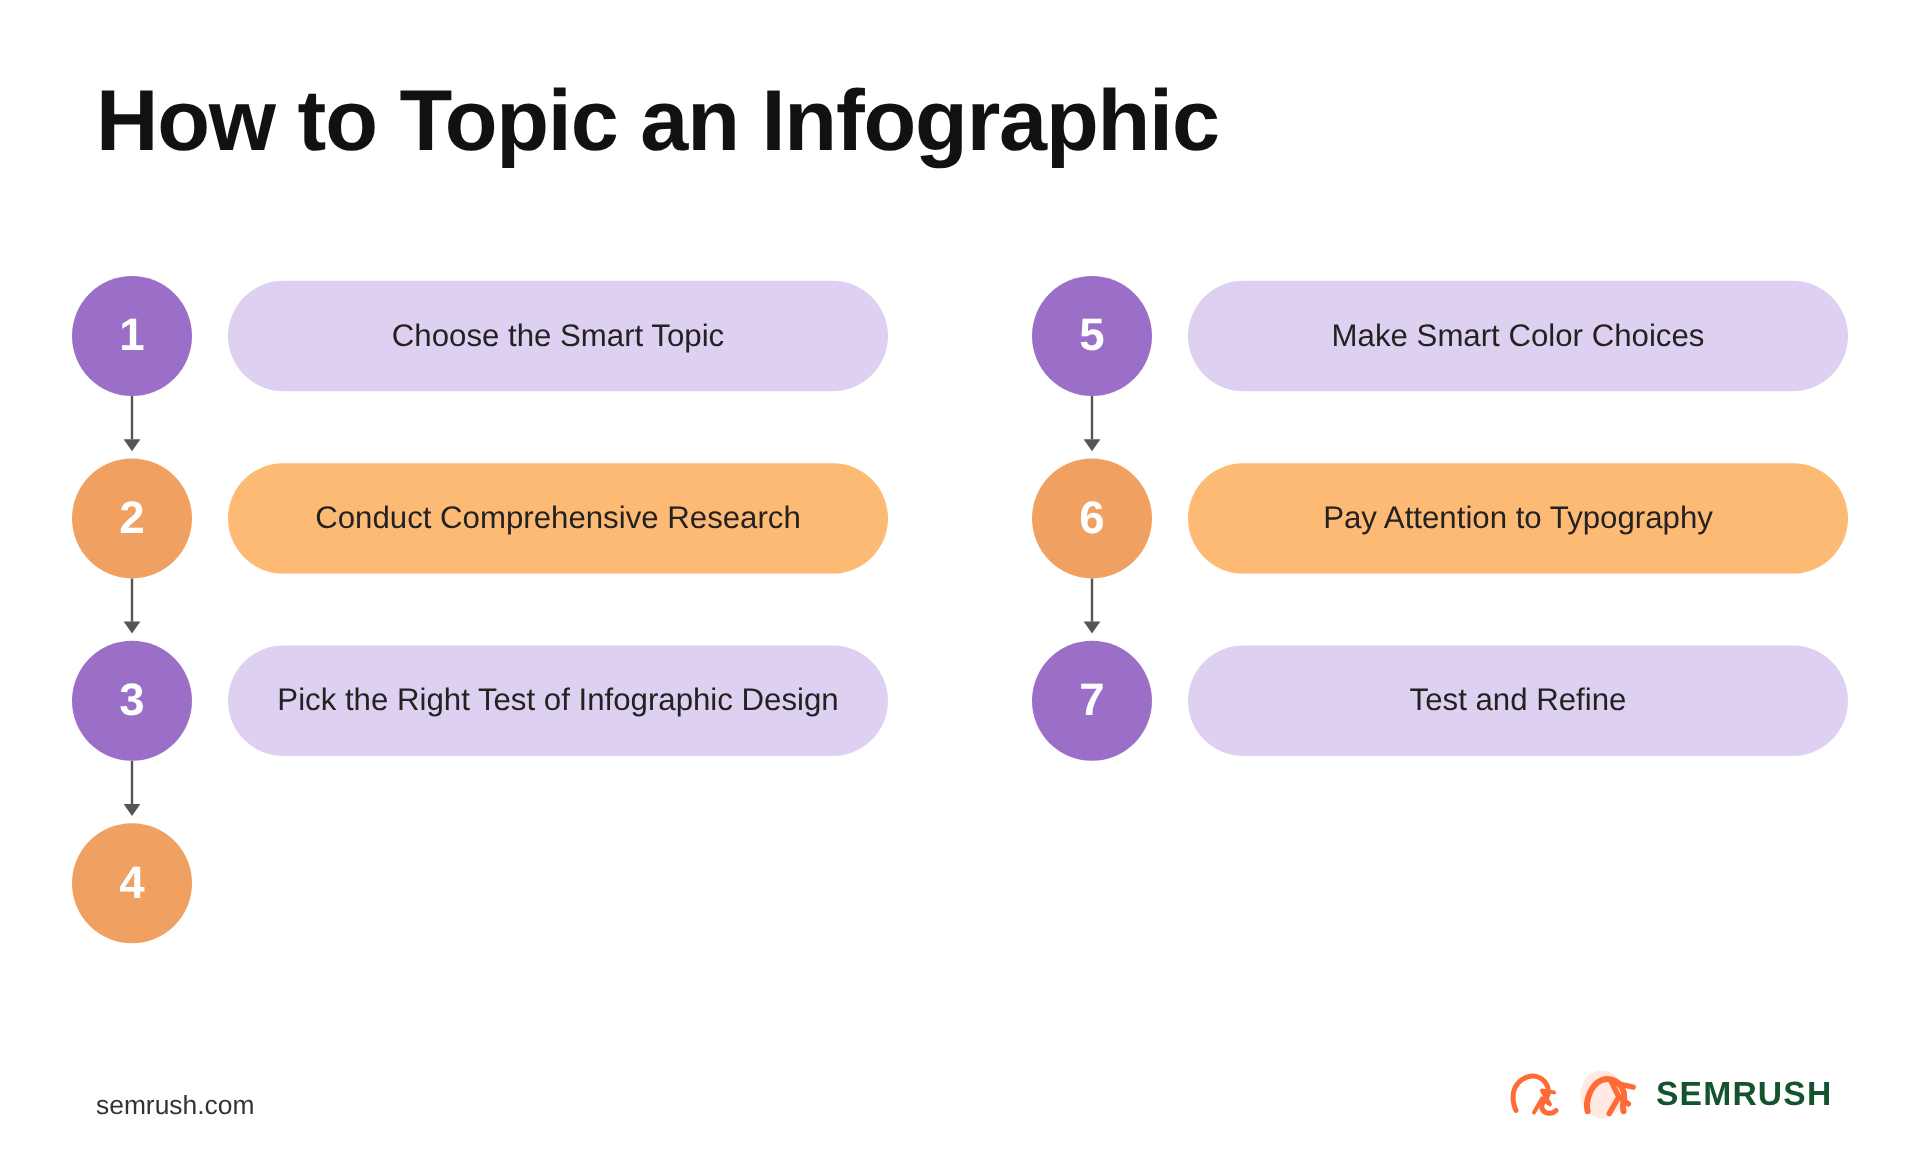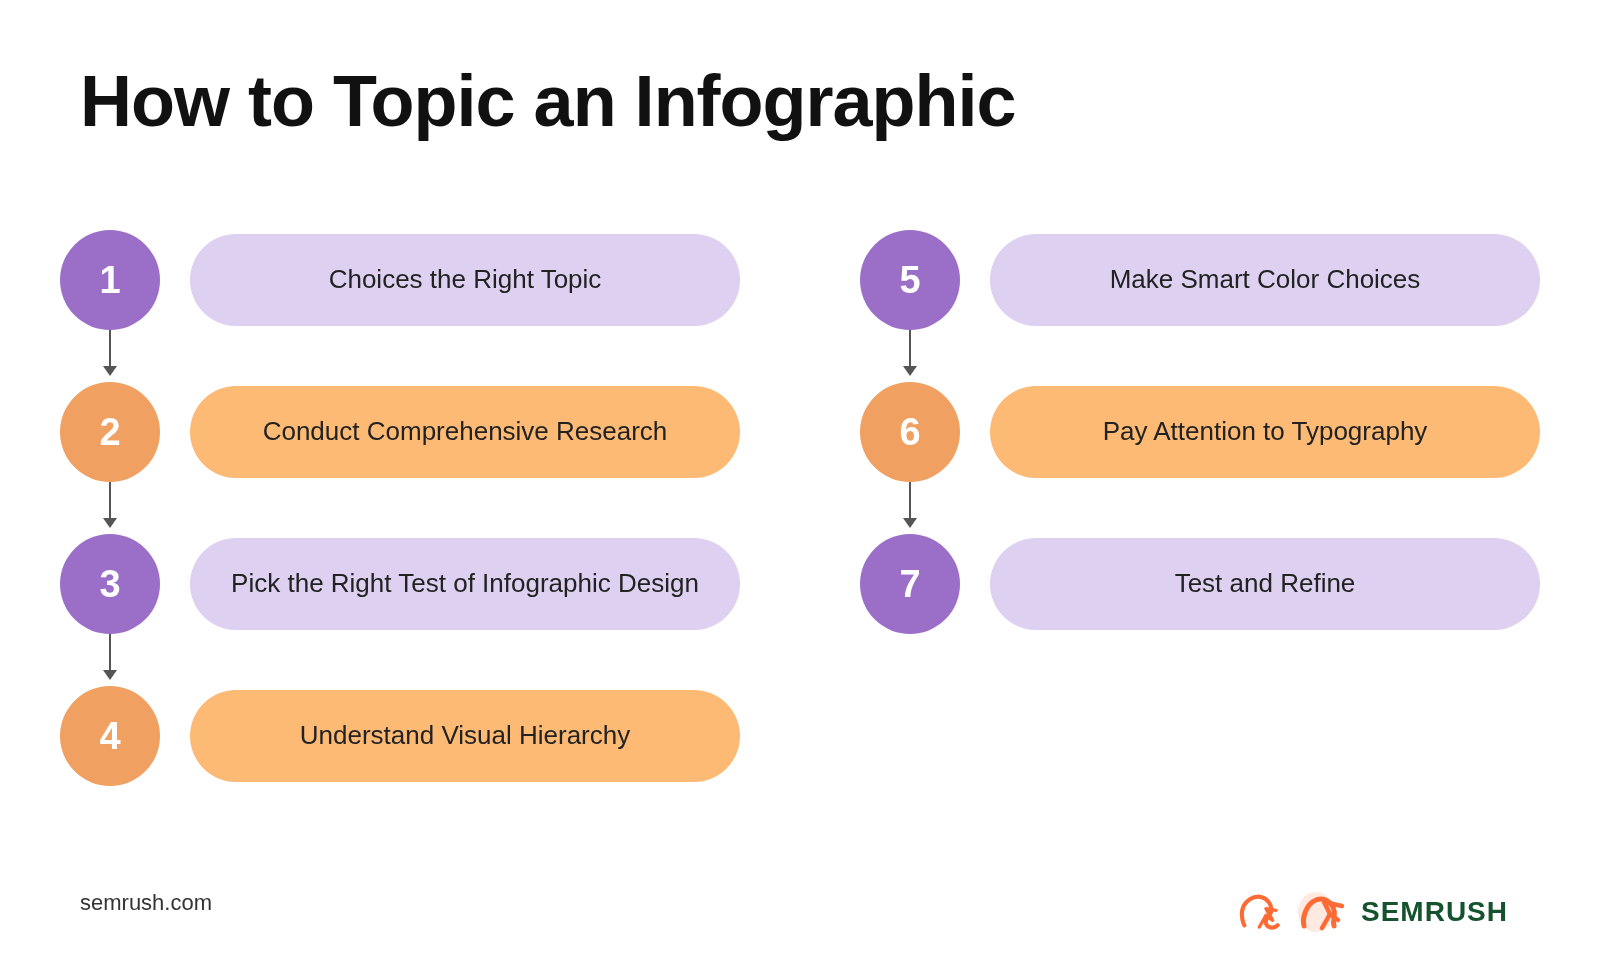--- a/index.html
+++ b/index.html
@@ -125,24 +125,24 @@
       height: 0;
       border-left: 7px solid transparent;
       border-right: 7px solid transparent;
       border-top: 10px solid #555555;
     }
 
     .footer {
       position: absolute;
       bottom: 40px;
       left: 80px;
-      right: 92px;
+      right: 73px;
       display: flex;
       justify-content: space-between;
-      align-items: flex-start;
+      align-items: flex-end;
     }
 
     .footer-url {
       font-size: 22px;
       color: #333333;
     }
 
     .semrush-logo {
       display: flex;
       align-items: center;
@@ -163,21 +163,21 @@
   </style>
 </head>
 <body>
 
 <h1 class="main-title">How to Topic an Infographic</h1>
 
 <div class="content-area">
 <div class="column">
       <div class="step-row">
         <div class="step-circle purple">1</div>
-        <div class="step-label purple-bg">Choices the Right Topic</div>
+        <div class="step-label purple-bg">Choose the Smart Topic</div>
       </div>
       <div class="arrow-container">
         <div class="arrow-spacer">
           <div class="arrow-line">
             <div class="line"></div>
             <div class="arrowhead"></div>
           </div>
         </div>
       </div>
       <div class="step-row">
@@ -199,21 +199,20 @@
       <div class="arrow-container">
         <div class="arrow-spacer">
           <div class="arrow-line">
             <div class="line"></div>
             <div class="arrowhead"></div>
           </div>
         </div>
       </div>
       <div class="step-row">
         <div class="step-circle orange">4</div>
-        <div class="step-label orange-bg">Understand Visual Hierarchy</div>
       </div>
     </div>
     <div class="column">
       <div class="step-row">
         <div class="step-circle purple">5</div>
         <div class="step-label purple-bg">Make Smart Color Choices</div>
       </div>
       <div class="arrow-container">
         <div class="arrow-spacer">
           <div class="arrow-line">

